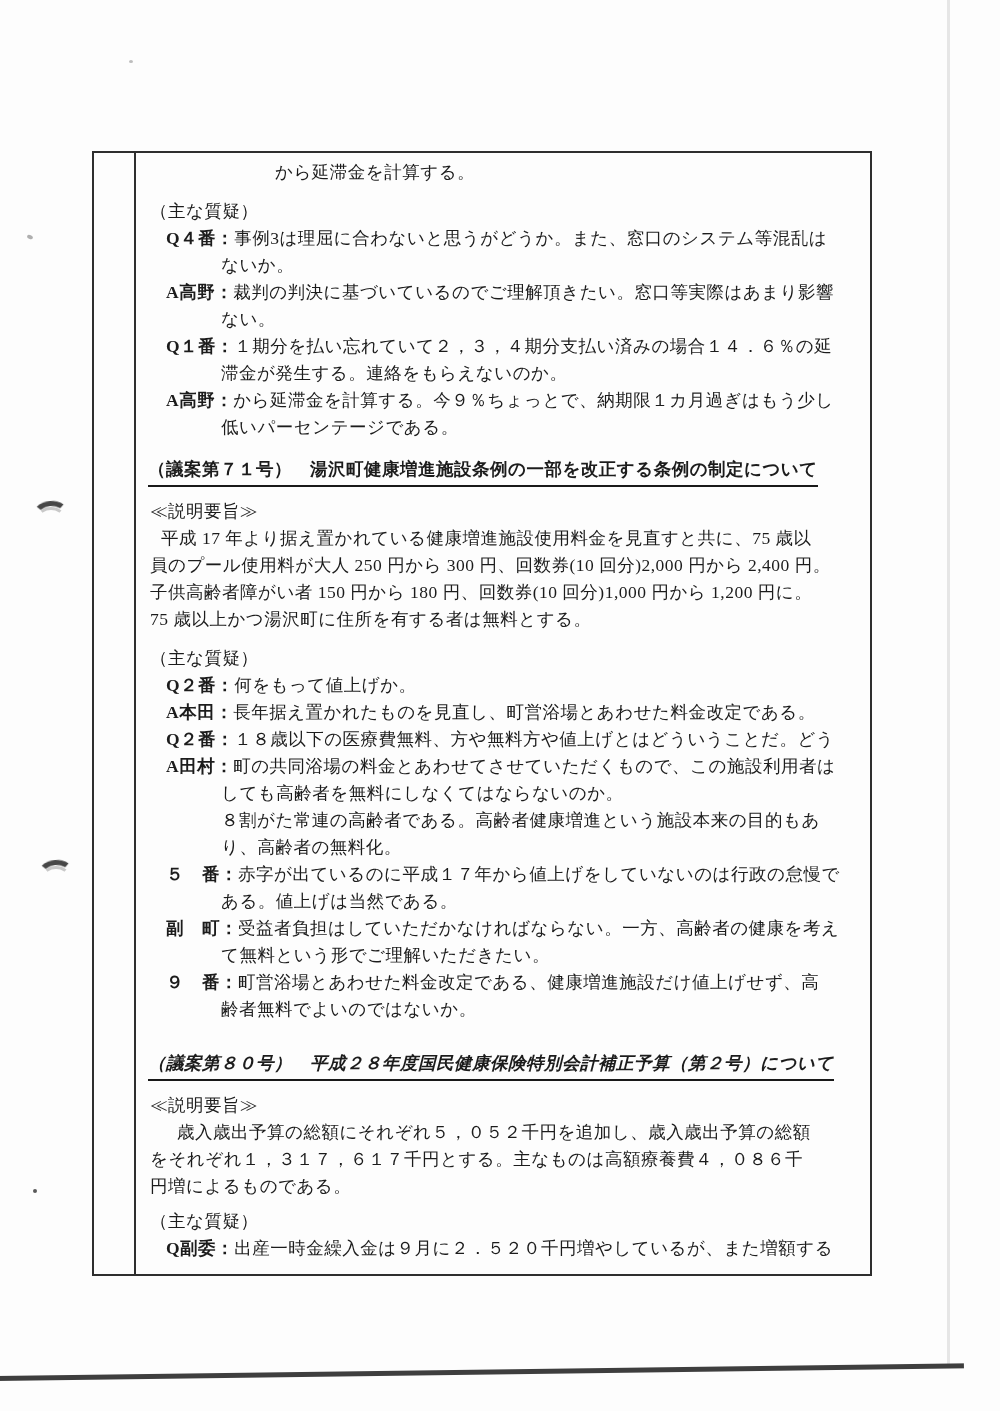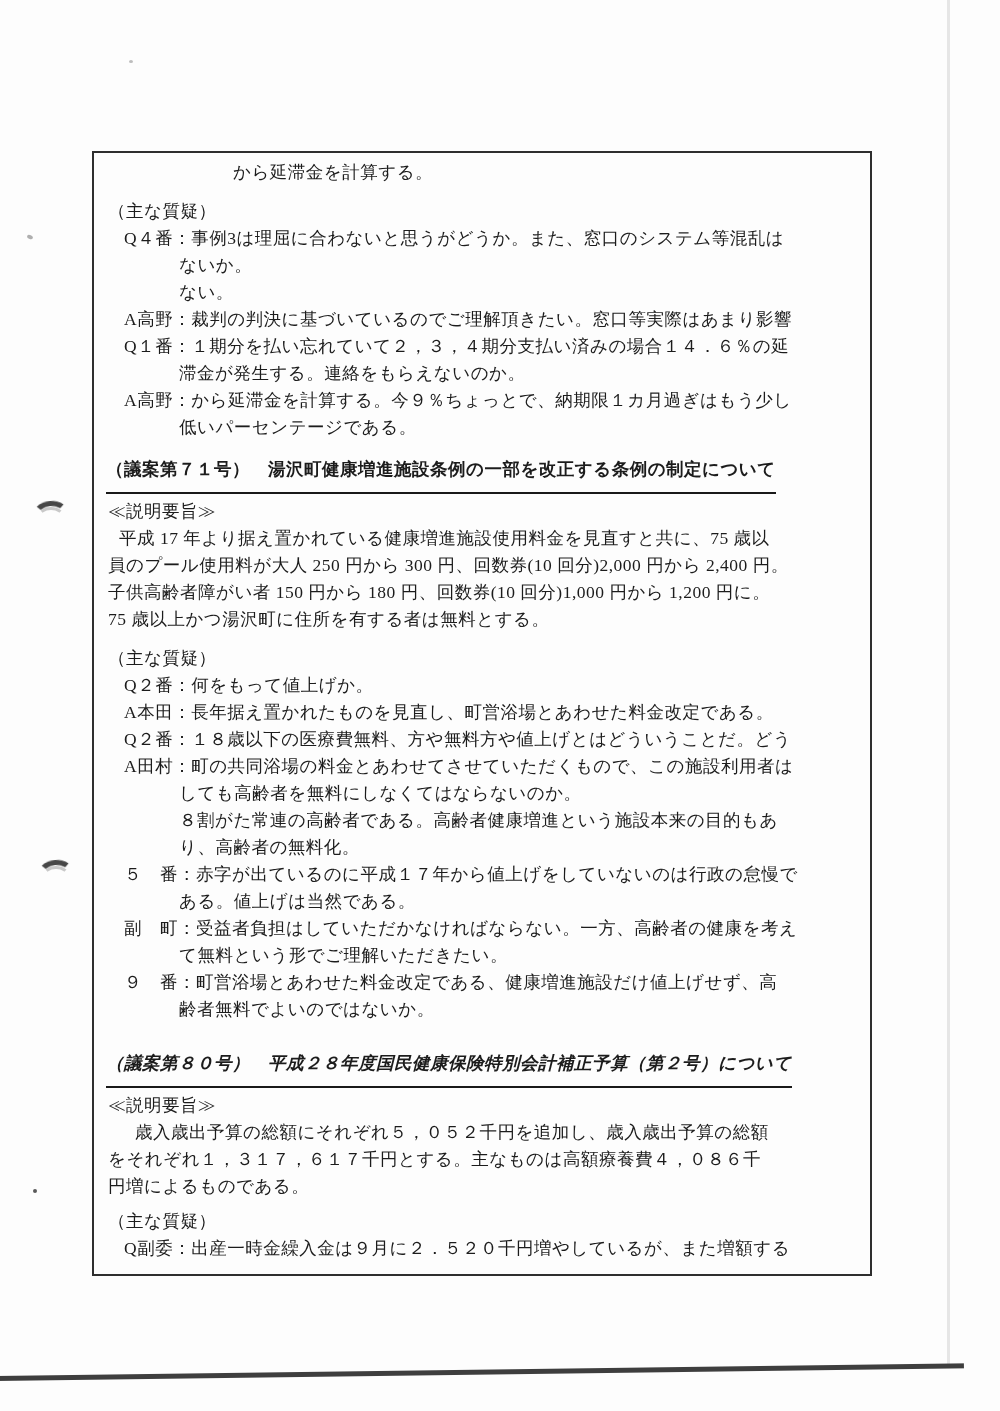--- a/index.html
+++ b/index.html
@@ -21,37 +21,37 @@
   .punch::after{content:"";position:absolute;left:4px;top:6px;right:4px;bottom:0;border-radius:50%;
     border:3px solid transparent;border-top-color:#c9c9c9;filter:blur(0.6px);}
   .punch1{left:33px;top:501px;}
   .punch2{left:38px;top:860px;}
   .speck{position:absolute;border-radius:50%;}
   .sp1{left:27px;top:235px;width:6px;height:4px;background:#8d8d8d;opacity:.7;transform:rotate(25deg);}
   .sp2{left:33px;top:1189px;width:4px;height:4px;background:#5a5a5a;}
   .sp3{left:129px;top:60px;width:4px;height:3px;background:#bdbdbd;}
 
   
-  .doc-table{position:absolute;left:92px;top:151px;width:776px;display:flex;border:2px solid #2e2e2e;flex-direction:column;}
+  .doc-table{position:absolute;left:92px;top:151px;width:776px;display:flex;border:2px solid #2e2e2e;}
   .margin-col{width:40px;flex:none;border-right:2px solid #2e2e2e;}
   .content-col{flex:1;min-width:0;padding:6px 0 12px 14px;font-size:17.5px;letter-spacing:0.5px;}
 
   .ln{height:27px;line-height:27px;white-space:nowrap;}
   .carryover{margin-left:125px;}
   .qa-first{margin-left:16px;}
   .qa-cont{margin-left:71px;}
   .ind1{margin-left:11px;}
   .ind2{margin-left:27px;}
   .mt8{margin-top:8px;}
   .mt12{margin-top:12px;}
   .mt14{margin-top:14px;}
   .mt26{margin-top:26px;font-style:italic;}
   .heading-row{height:31px;line-height:29px;margin-left:-2px;white-space:nowrap;}
-  .heading{font-weight:bold;border-bottom:2px solid #191919;padding-bottom:13px;letter-spacing:0.5px;}
-  .qa-label{display:inline;}
+  .heading{font-weight:bold;border-bottom:2px solid #191919;padding-bottom:6px;letter-spacing:0.5px;}
+  .qa-label{display:inline;font-weight:bold;}
 </style>
 </head>
 <body>
 
 <div class="page">
 
   <div class="paper-edge-right"></div>
   <div class="punch punch1"></div>
   <div class="punch punch2"></div>
   <div class="speck sp1"></div>
@@ -62,22 +62,22 @@
     <div class="margin-col"></div>
     <div class="content-col">
 
       <div class="ln carryover">から延滞金を計算する。</div>
 
       <div class="ln mt12">（主な質疑）</div>
 
       <div class="ln qa-first"><span class="qa-label">Q４番：</span><span>事例3は理屈に合わないと思うがどうか。また、窓口のシステム等混乱は</span></div>
       <div class="ln qa-cont">ないか。</div>
 
+      <div class="ln qa-first"><span class="qa-label">A高野：</span><span>裁判の判決に基づいているのでご理解頂きたい。窓口等実際はあまり影響</span></div>
       <div class="ln qa-cont">ない。</div>
-      <div class="ln qa-first"><span class="qa-label">A高野：</span><span>裁判の判決に基づいているのでご理解頂きたい。窓口等実際はあまり影響</span></div>
 
       <div class="ln qa-first"><span class="qa-label">Q１番：</span><span>１期分を払い忘れていて２，３，４期分支払い済みの場合１４．６％の延</span></div>
       <div class="ln qa-cont">滞金が発生する。連絡をもらえないのか。</div>
 
       <div class="ln qa-first"><span class="qa-label">A高野：</span><span>から延滞金を計算する。今９％ちょっとで、納期限１カ月過ぎはもう少し</span></div>
       <div class="ln qa-cont">低いパーセンテージである。</div>
 
       <div class="heading-row mt14"><span class="heading">（議案第７１号）　湯沢町健康増進施設条例の一部を改正する条例の制定について</span></div>
 
       <div class="ln mt12">≪説明要旨≫</div>

